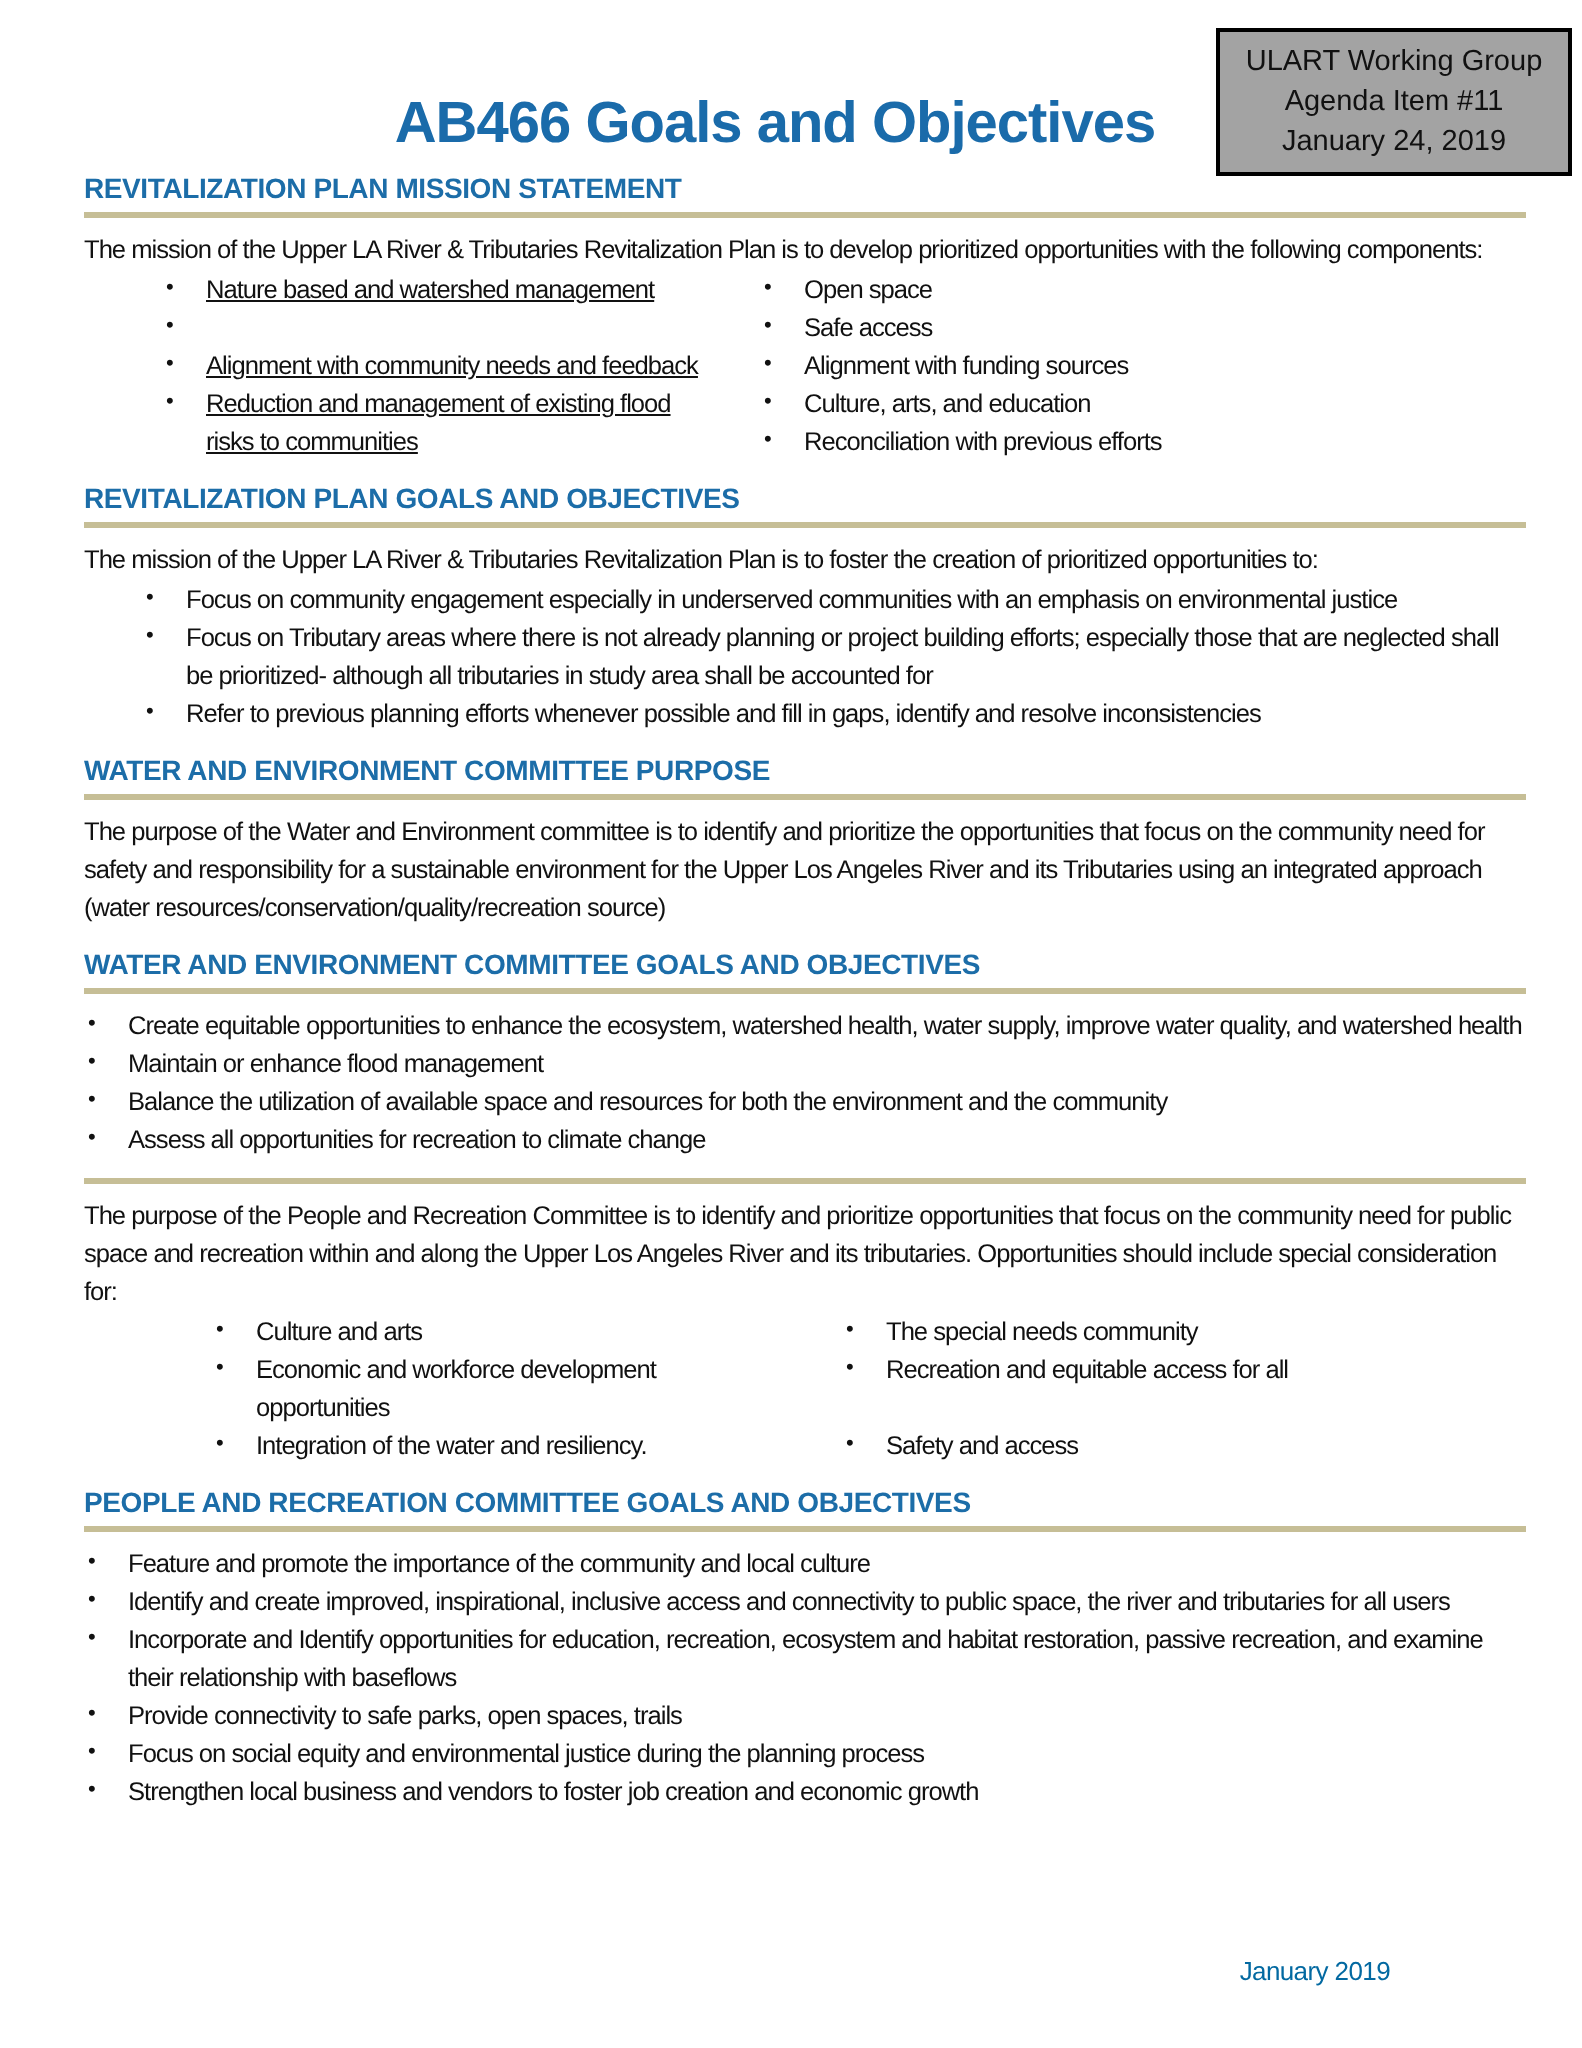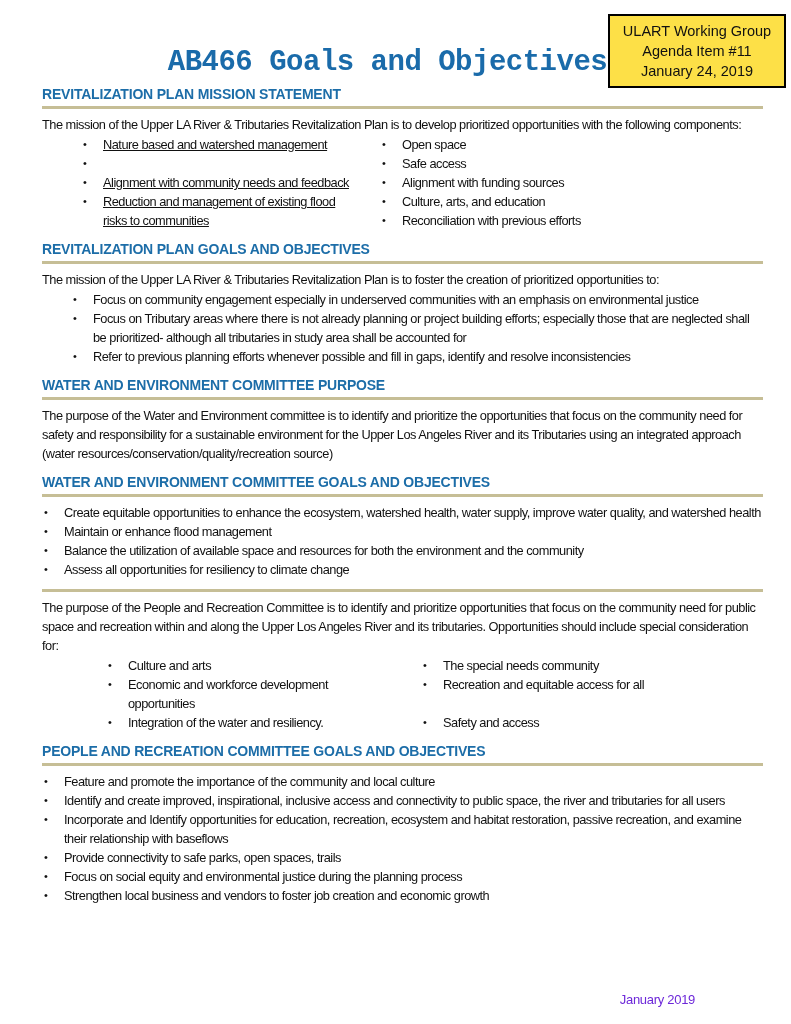--- a/index.html
+++ b/index.html
@@ -8,25 +8,25 @@
     background:#ffffff;color:#111;
     font-family:"Liberation Sans","DejaVu Sans",sans-serif;
   }
   .page{padding:12px 28px 0 42px;}
 
   
   .doc-title{
     margin:34px 140px 6px 110px;
     text-align:center;
     color:#1a6baa;
-    font-size:29px;font-weight:bold;letter-spacing:-0.5px;font-family:Liberation Mono, monospace;
+    font-size:29px;font-weight:bold;letter-spacing:-0.5px;
   }
   .stamp{
     position:absolute;top:14px;right:5px;width:170px;
-    border:2px solid #000;background:#fde047;
+    border:2px solid #000;background:#a3a3a3;
     text-align:center;font-size:14.5px;line-height:20px;
     padding:5px 2px;color:#111;
   }
 
   
   .section{margin-top:10px;}
   .section-heading{
     color:#1c6da8;font-size:14px;font-weight:bold;
     letter-spacing:-0.2px;line-height:18px;margin:0;
   }
@@ -52,22 +52,22 @@
   .list-flush{margin-left:2px;}
 
   
   .pairs{margin-left:66px;}
   .pair{display:flex;align-items:flex-start;}
   .cell-l{flex:0 0 315px;display:flex;}
   .cell-l .btxt{max-width:245px;}
   .cell-r{flex:1;display:flex;}
 
   .footer-date{
-    position:absolute;right:96px;bottom:17px;
-    font-size:13px;letter-spacing:-0.3px;color:#6d28d9;
+    position:absolute;right:96px;bottom:31px;
+    font-size:13px;letter-spacing:-0.3px;color:#0369a1;
   }
 </style>
 </head>
 <body>
 
 <div class="page">
 
   <div class="stamp">
     <div>ULART Working Group</div>
     <div>Agenda Item #11</div>
@@ -160,21 +160,21 @@
         <div class="bullet">
           <span class="dot">•</span>
           <span class="btxt">Maintain or enhance flood management</span>
         </div>
         <div class="bullet">
           <span class="dot">•</span>
           <span class="btxt">Balance the utilization of available space and resources for both the environment and the community</span>
         </div>
         <div class="bullet">
           <span class="dot">•</span>
-          <span class="btxt">Assess all opportunities for resiliency to climate change</span>
+          <span class="btxt">Assess all opportunities for recreation to climate change</span>
         </div>
       </div>
   </div>
 
   <div class="section">
     <div class="rule"></div>
     <p class="body-text intro">The purpose of the People and Recreation Committee is to identify and prioritize opportunities that focus on the community need for public space and recreation within and along the Upper Los Angeles River and its tributaries. Opportunities should include special consideration for:</p>
     <div class="pairs">
         <div class="pair">
           <div class="cell-l">

